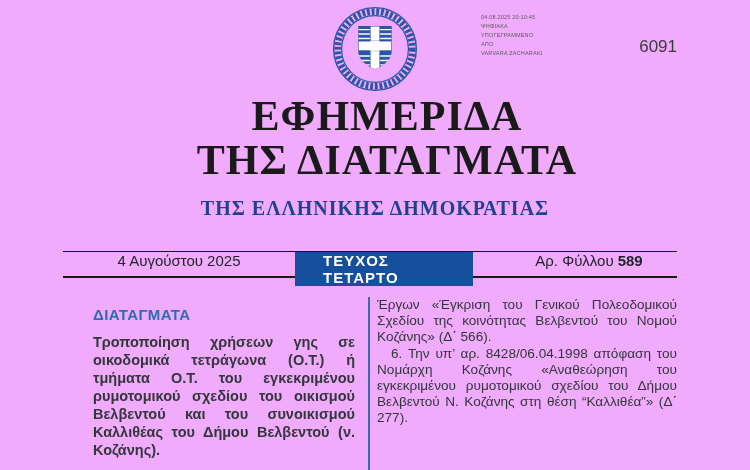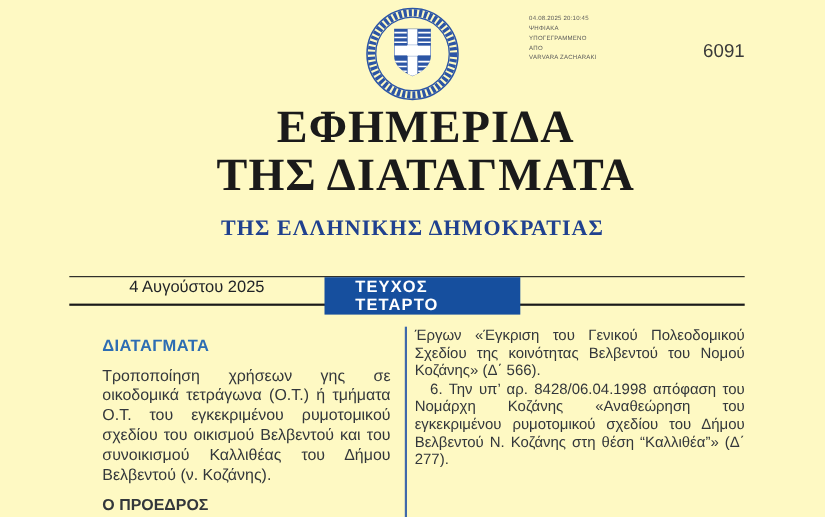--- a/index.html
+++ b/index.html
@@ -1,16 +1,16 @@
 <!DOCTYPE html>
 <html><head>
 <meta charset="utf-8">
 <style>
   html,body{margin:0;padding:0;background:#fff;}
-  .page{position:relative;width:750px;height:470px;background:#fef9c3;overflow:hidden;
+  .page{position:relative;width:750px;height:470px;background:#f0abfc;overflow:hidden;
         font-family:"Liberation Sans",sans-serif;color:#33373b;}
 
   
   .emblem{position:absolute;left:331px;top:5px;width:88px;height:88px;}
   .signature{position:absolute;left:481px;top:13px;font-size:5.5px;line-height:9px;
              color:#5a5a5a;letter-spacing:.2px;font-family:"Liberation Sans",sans-serif;}
   .gazette-number{position:absolute;right:73px;top:37px;font-size:17px;color:#3a3a3a;}
 
   .masthead{position:absolute;left:0;top:94px;width:750px;text-align:center;
             font-family:"Liberation Serif",serif;color:#1a1a1a;}
@@ -26,21 +26,21 @@
   .issue-box{flex:0 0 150px;display:flex;align-items:center;justify-content:center;
              color:#fff;font-weight:bold;font-size:15px;letter-spacing:1px;word-spacing:6px;}
   .sheet-number{font-weight:bold;margin-left:4px;}
 
   
   .col-divider{position:absolute;left:368px;top:297px;width:1.5px;height:173px;background:#3f69aa;}
 
   .col-left{position:absolute;left:63px;top:296px;width:292px;}
   .section-heading{margin:10px 0 10px 30px;font-size:15px;font-weight:bold;
                    letter-spacing:.4px;color:#2d6db3;}
-  .decree-title{margin:0 0 10px 30px;font-size:14.5px;line-height:18px;font-weight:normal;
+  .decree-title{margin:0 0 10px 30px;font-size:14.5px;line-height:18px;font-weight:bold;
                 text-align:justify;color:#33373b;}
   .issuer{margin:0 0 8px 30px;font-size:14.5px;line-height:18px;font-weight:bold;color:#33373b;}
 
   .col-right{position:absolute;left:377px;top:297px;width:300px;
              font-size:13.6px;line-height:16.2px;text-align:justify;color:#33373b;}
   .col-right p{margin:0;}
   .col-right p.indent{text-indent:14px;}
 </style>
 </head>
 <body>
@@ -85,20 +85,24 @@
   <div class="masthead">
     <div class="t1">ΕΦΗΜΕΡΙΔΑ</div>
     <div class="t2">ΤΗΣ ΔΙΑΤΑΓΜΑΤΑ</div>
     <div class="sub">ΤΗΣ ΕΛΛΗΝΙΚΗΣ ΔΗΜΟΚΡΑΤΙΑΣ</div>
   </div>
 
   <div class="info-bar">
     <div class="bar-row">
       <div class="bar-cell">4 Αυγούστου 2025</div>
       <div class="issue-box" style="background:#164f9e;padding-left:28px;">ΤΕΥΧΟΣ ΤΕΤΑΡΤΟ</div>
+      <div class="bar-cell">
+        <span>Αρ. Φύλλου</span>
+        <span class="sheet-number">589</span>
+      </div>
     </div>
   </div>
 
   <div class="col-divider"></div>
 
   <div class="col-left">
     <div class="section-heading">ΔΙΑΤΑΓΜΑΤΑ</div>
     <p class="decree-title">Τροποποίηση χρήσεων γης σε οικοδομικά τετράγωνα (Ο.Τ.) ή τμήματα Ο.Τ. του εγκεκριμένου ρυμοτομικού σχεδίου του οικισμού Βελβεντού και του συνοικισμού Καλλιθέας του Δήμου Βελβεντού (ν. Κοζάνης).</p>
     <div class="issuer">
       <div>Ο ΠΡΟΕΔΡΟΣ</div>

